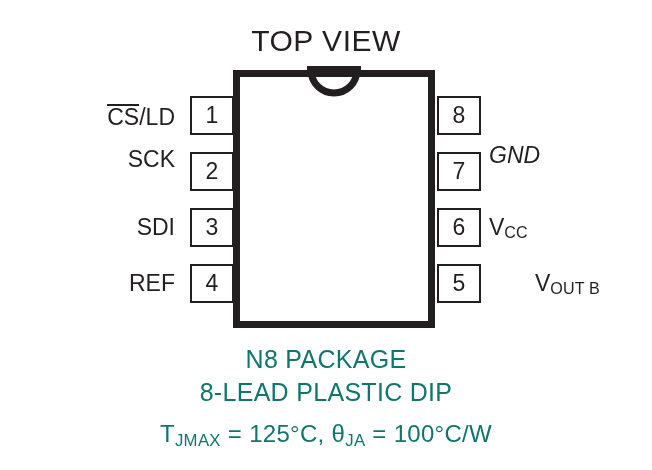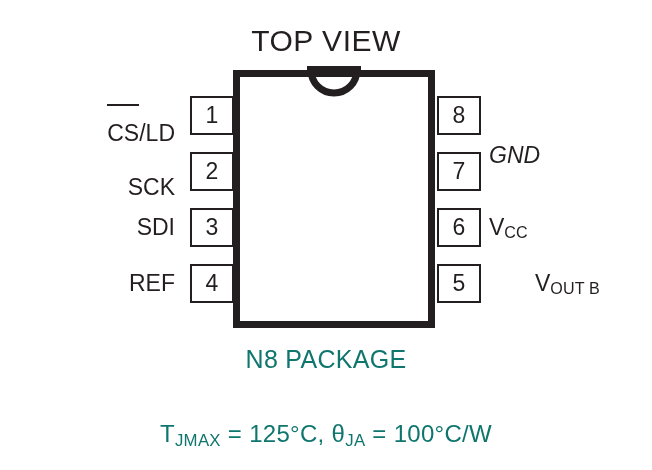--- a/index.html
+++ b/index.html
@@ -95,21 +95,21 @@
   }
   .pin-label sub {
     font-size: 0.70em;
     vertical-align: baseline;
     position: relative;
     top: 0.20em;
     letter-spacing: 0.1px;
   }
   .ovl {
     border-top: 2px solid #231f20;
-    padding-top: 16px;
+    padding-top: 0px;
     display: inline-block;
     line-height: 1.0;
   }
 
   
   .caption {
     position: absolute;
     left: 0;
     width: 652px;
     text-align: center;
@@ -142,21 +142,21 @@
       <path d="M4 4 A 23 23 0 0 0 50 4" fill="none" stroke="#231f20" stroke-width="7"></path>
       <rect x="0" y="0" width="54" height="5" fill="#231f20"></rect>
     </svg>
   </div>
 
   <div class="pin-label left" style="top:104px;"><span class="ovl">CS</span><span>/LD</span></div>
   <div class="pin-box left" style="top:96px;">
       <span>1</span>
     </div>
 
-  <div class="pin-label left" style="top:176px;"><span>SCK</span></div>
+  <div class="pin-label left" style="top:148px;"><span>SCK</span></div>
   <div class="pin-box left" style="top:152px;">
       <span>2</span>
     </div>
 
   <div class="pin-label left" style="top:216px;"><span>SDI</span></div>
   <div class="pin-box left" style="top:208px;">
       <span>3</span>
     </div>
 
   <div class="pin-label left" style="top:272px;"><span>REF</span></div>
@@ -178,16 +178,17 @@
     </div>
   <div class="pin-label right" style="top:216px;"><span>V</span><sub>CC</sub></div>
 
   <div class="pin-box right" style="top:264px;">
       <span>5</span>
     </div>
   <div class="pin-label right" style="top:272px;margin-left:46px;"><span>V</span><sub>OUT B</sub></div>
 
   <div class="caption caption-1">N8 PACKAGE</div>
 
+  <div class="caption caption-2">8-LEAD PLASTIC DIP</div>
 
   <div class="caption caption-3"><span>T</span><sub>JMAX</sub><span> = 125°C, </span><span>θ</span><sub>JA</sub><span> = 100°C/W</span></div>
 
 </div>
 
 </body></html>

